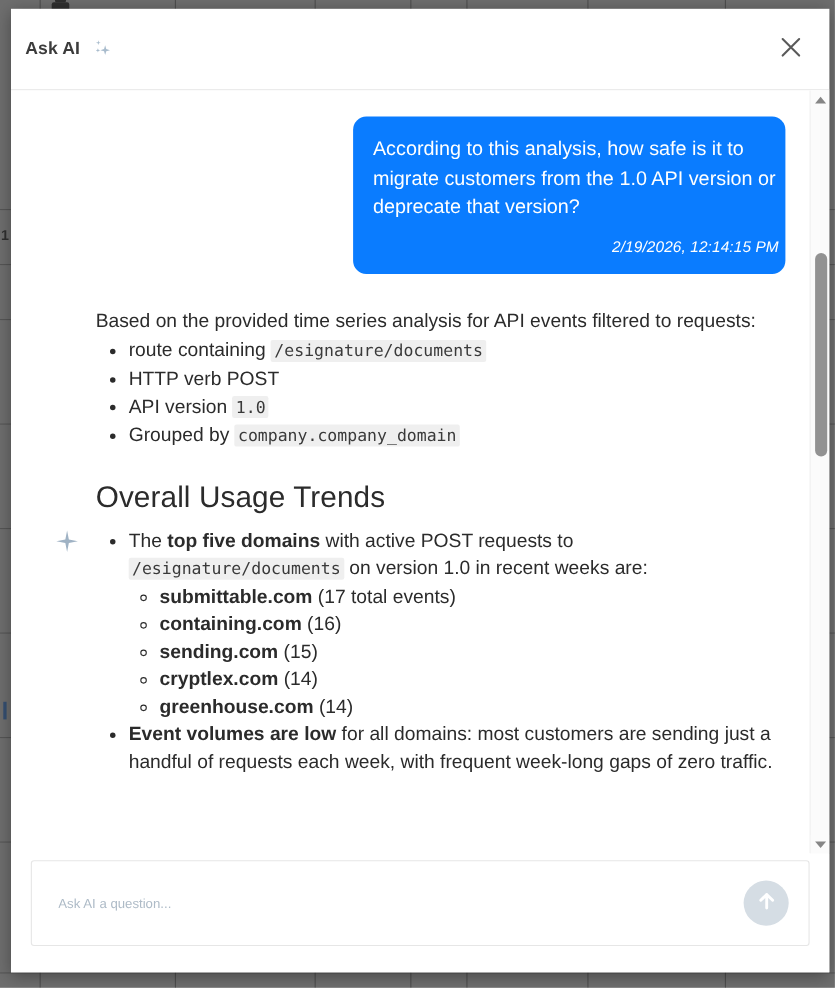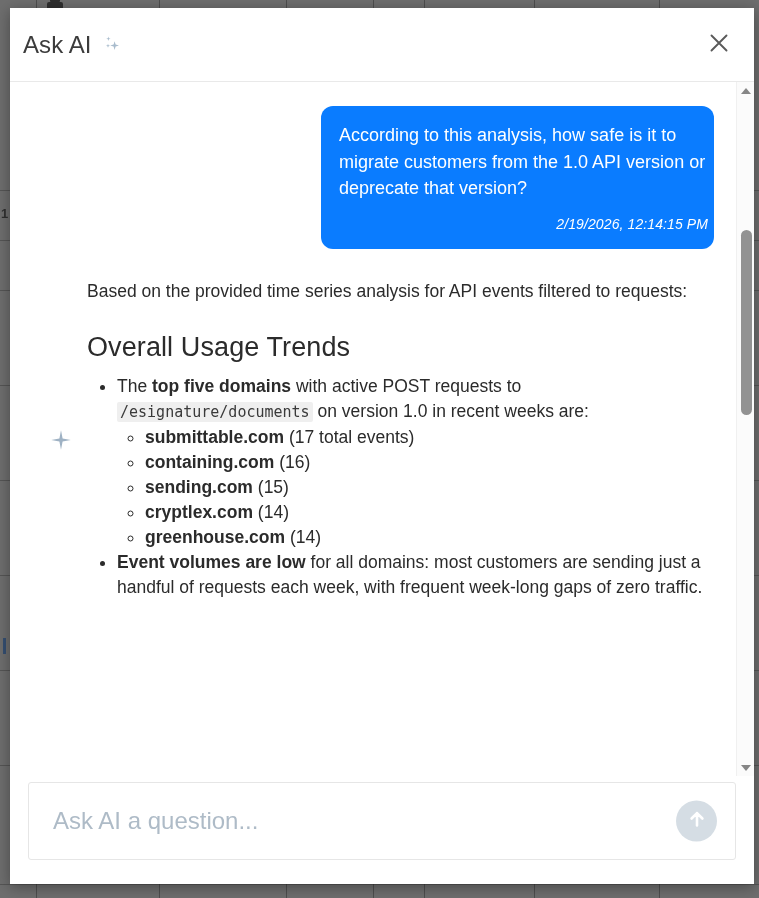--- a/index.html
+++ b/index.html
@@ -78,23 +78,23 @@
   
   .modal-header {
     flex: 0 0 auto;
     height: 74px;
     border-bottom: 1px solid #e9e9e9;
     display: flex;
     align-items: center;
     padding: 0 12px 0 13px;
   }
   .header-title {
-    font-size: 24px;
+    font-size: 16px;
     color: #3c3c3c;
-    font-weight: normal;
+    font-weight: bold;
     letter-spacing: 0.1px;
   }
   .sparkle-header {
     margin-left: 9px;
     margin-top: 1px;
     display: inline-flex;
     align-items: center;
   }
   .header-spacer { flex: 1 1 auto; }
   .close-btn {
@@ -260,21 +260,21 @@
     display: flex;
     align-items: center;
     padding: 0 68px 0 22px;
     background: #fff;
   }
   .composer-input {
     width: 100%;
     border: none;
     outline: none;
     font-family: "Liberation Sans", sans-serif;
-    font-size: 24px;
+    font-size: 12px;
     color: #2b2b2b;
     background: transparent;
   }
   .composer-input::placeholder { color: #aebbc7; opacity: 1; }
   .send-btn {
     position: absolute;
     right: 18px;
     top: 50%;
     transform: translateY(-50%);
     width: 41px; height: 41px;
@@ -349,20 +349,34 @@
           <span>
             <svg width="22" height="22" viewBox="0 0 22 22">
               <path d="M11 1.2 L12.6 9.4 L20.8 11 L12.6 12.6 L11 20.8 L9.4 12.6 L1.2 11 L9.4 9.4 Z" fill="#9fb2c4"></path>
             </svg>
           </span>
         </div>
 
         <div class="ai-body">
           <p>Based on the provided time series analysis for API events filtered to requests:</p>
 
+          <ul>
+            <li>
+              <span>route containing </span><code>/esignature/documents</code>
+            </li>
+            <li>
+              <span>HTTP verb POST</span>
+            </li>
+            <li>
+              <span>API version </span><code>1.0</code>
+            </li>
+            <li>
+              <span>Grouped by </span><code>company.company_domain</code>
+            </li>
+          </ul>
 
 
           <h2>Overall Usage Trends</h2>
 
           <ul>
             <li>
               <span>The </span><strong>top five domains</strong><span> with active POST requests to </span><code>/esignature/documents</code><span> on version 1.0 in recent weeks are:</span>
               <ul>
                 <li>
                   <strong>submittable.com</strong>

